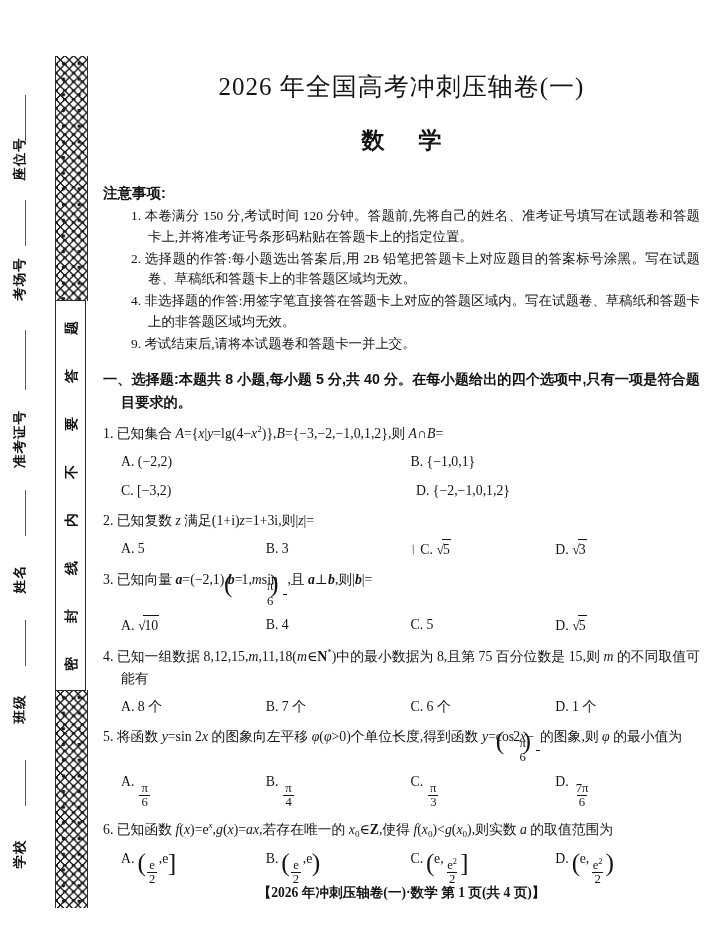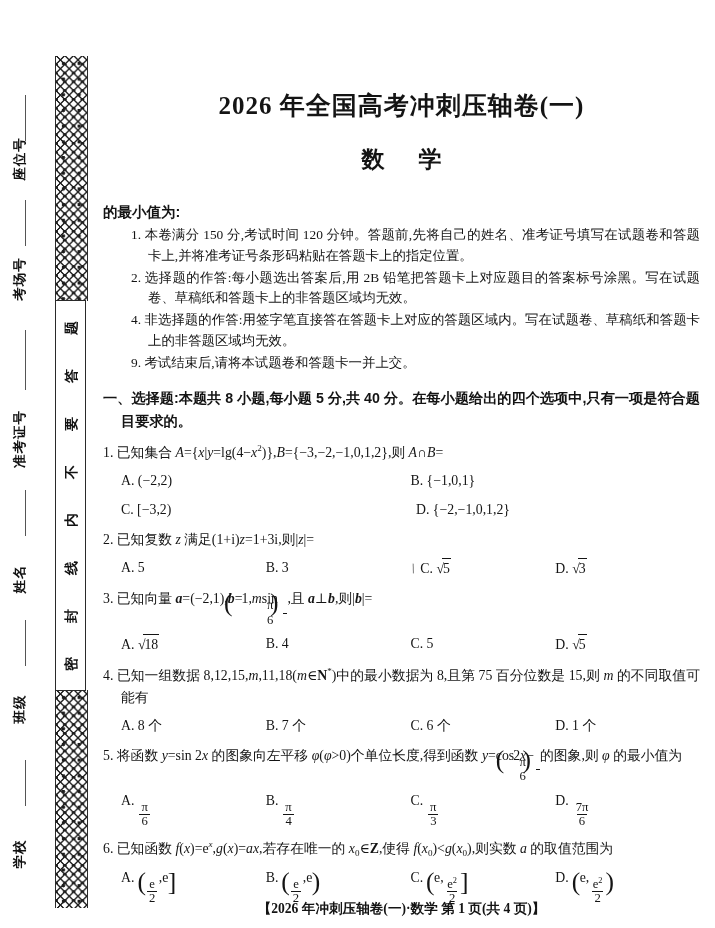--- a/index.html
+++ b/index.html
@@ -92,24 +92,24 @@
 
   
   #paper {
     position: absolute;
     left: 103px; top: 0;
     width: 597px; height: 928px;
   }
 
   #title-main {
     margin: 0;
-    padding-top: 89px;
+    padding-top: 70px;
     text-align: center;
     font-size: 25px;
-    font-weight: 700;
+    font-weight: 400;
     letter-spacing: 1px;
     font-family: "Liberation Serif", "DejaVu Serif", serif;
   }
   #title-sub {
     margin: 0;
     padding-top: 22px;
     text-align: center;
     font-size: 23px;
     font-weight: 700;
     font-family: "Liberation Sans", "DejaVu Sans", sans-serif;
@@ -212,21 +212,21 @@
 
   .stray-tick {
     display: inline-block;
     transform: rotate(18deg);
     margin-right: 6px;
     color: #333;
   }
 
   #footer {
     position: absolute;
-    left: 0; bottom: 10px;
+    left: 0; bottom: 26px;
     width: 597px;
     text-align: center;
     font-size: 13.6px;
     font-weight: 700;
     font-family: "Liberation Serif","DejaVu Serif",serif;
   }
 </style>
 </head>
 <body>
 
@@ -263,21 +263,21 @@
 
 <div id="paper">
 
   <h1 id="title-main">2026 年全国高考冲刺压轴卷(一)</h1>
 
   <div id="title-sub">
     <span>数</span><span class="gap"></span><span>学</span>
   </div>
 
   <div id="notes-block">
-    <div id="notes-heading">的最小值为:</div>
+    <div id="notes-heading">注意事项:</div>
     <div class="note-item">1. 本卷满分 150 分,考试时间 120 分钟。答题前,先将自己的姓名、准考证号填写在试题卷和答题卡上,并将准考证号条形码粘贴在答题卡上的指定位置。</div>
     <div class="note-item">2. 选择题的作答:每小题选出答案后,用 2B 铅笔把答题卡上对应题目的答案标号涂黑。写在试题卷、草稿纸和答题卡上的非答题区域均无效。</div>
     <div class="note-item">4. 非选择题的作答:用签字笔直接答在答题卡上对应的答题区域内。写在试题卷、草稿纸和答题卡上的非答题区域均无效。</div>
     <div class="note-item">9. 考试结束后,请将本试题卷和答题卡一并上交。</div>
   </div>
 
   <div id="section-heading">一、选择题:本题共 8 小题,每小题 5 分,共 40 分。在每小题给出的四个选项中,只有一项是符合题目要求的。</div>
 
   <div class="question">
     <div class="q-stem">
@@ -311,21 +311,21 @@
 
   <div class="question">
     <div class="q-stem">
       <span>3.</span>
       已知向量 <span class="bvec">a</span>=(−2,1),<span class="bvec">b</span>=<span class="bigparen">(</span>1,<span class="mi">m</span>sin&nbsp;<span class="frac">
           <span class="num">π</span>
           <span class="den">6</span>
         </span><span class="bigparen">)</span>,且 <span class="bvec">a</span>⊥<span class="bvec">b</span>,则|<span class="bvec">b</span>|=
     </div>
     <div class="q-options">
-      <div class="opt w4"><span>A.</span> <span class="radsym">√</span><span class="sqrt">18</span></div>
+      <div class="opt w4"><span>A.</span> <span class="radsym">√</span><span class="sqrt">10</span></div>
       <div class="opt w4"><span>B.</span> 4</div>
       <div class="opt w4"><span>C.</span> 5</div>
       <div class="opt w4"><span>D.</span> <span class="radsym">√</span><span class="sqrt">5</span></div>
     </div>
   </div>
 
   <div class="question">
     <div class="q-stem">
       <span>4.</span>
       已知一组数据 8,12,15,<span class="mi">m</span>,11,18(<span class="mi">m</span>∈<strong class="mup">N</strong><sup>*</sup>)中的最小数据为 8,且第 75 百分位数是 15,则 <span class="mi">m</span> 的不同取值可能有

